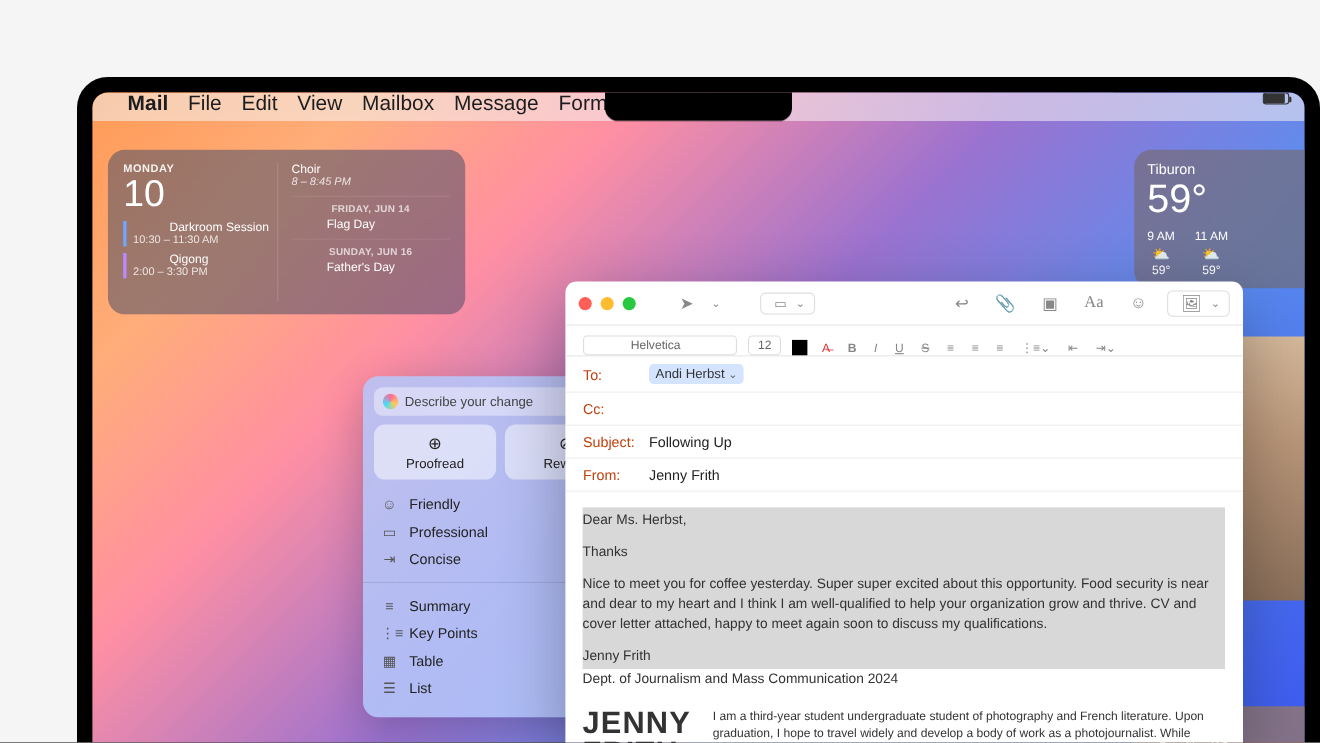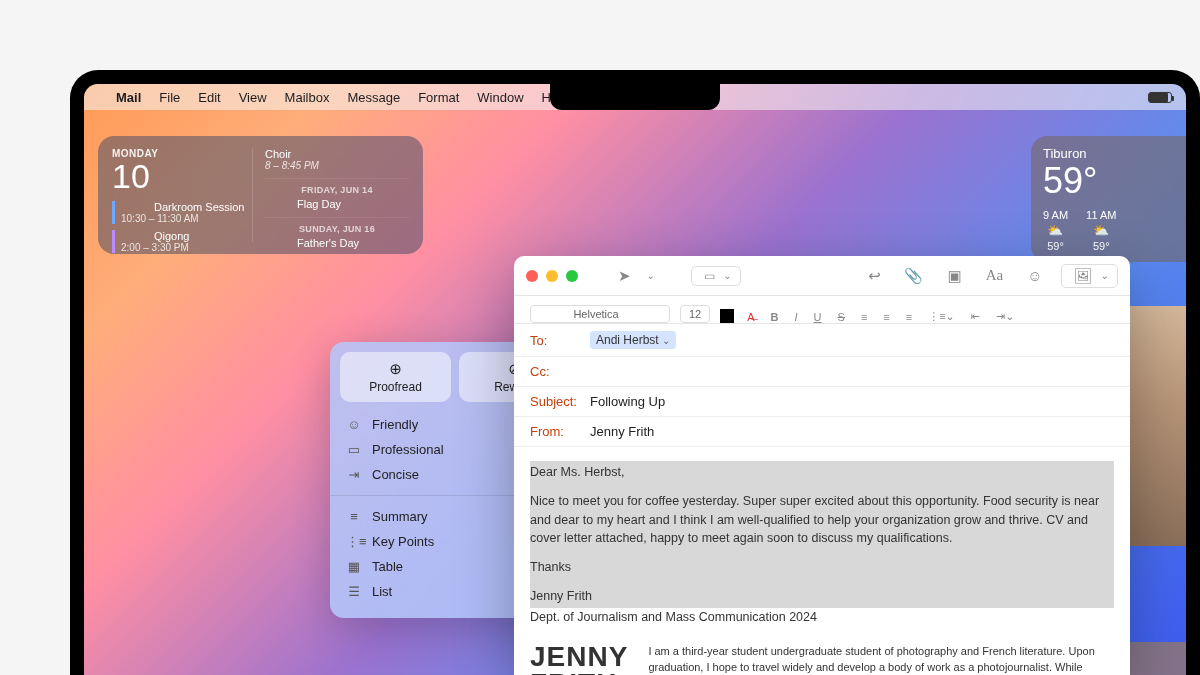--- a/index.html
+++ b/index.html
@@ -2,30 +2,30 @@
 <html><head>
 <meta charset="utf-8">
 <style>
 * { margin: 0; padding: 0; box-sizing: border-box; font-family: -apple-system, BlinkMacSystemFont, "Helvetica Neue", Arial, sans-serif; }
 body { width: 1200px; height: 675px; background: #f5f5f5; overflow: hidden; position: relative; }
 
 .laptop-frame { position: absolute; top: 70px; left: 70px; right: 0; bottom: 0; background: #000; border-radius: 28px 28px 0 0; padding: 14px 14px 0 14px; }
 .laptop-screen { width: 100%; height: 100%; background: linear-gradient(135deg, #ff9a56 0%, #ffad7a 15%, #ff8fa3 30%, #9b72cf 50%, #5b8def 70%, #3d5af1 100%); position: relative; overflow: hidden; border-radius: 14px 14px 0 0; }
 .notch { position: absolute; top: 0; left: 50%; transform: translateX(-50%); width: 170px; height: 26px; background: #000; border-radius: 0 0 12px 12px; z-index: 200; }
 
-.menubar { position: absolute; top: 0; left: 0; right: 0; height: 26px; background: rgba(245,245,245,0.55); backdrop-filter: blur(20px); display: flex; align-items: center; padding: 0 14px; gap: 18px; font-size: 13px; color: #1d1d1f; z-index: 100; }
+.menubar { position: absolute; top: 0; left: 0; right: 0; height: 26px; background: rgba(245,245,245,0.55); backdrop-filter: blur(20px); display: flex; padding: 0 14px; gap: 18px; font-size: 19px; color: #1d1d1f; z-index: 100; }
 .apple-logo { font-size: 15px; }
 .menubar-item { cursor: default; }
 .menubar .active { font-weight: 600; }
 .battery { margin-left: auto; width: 24px; height: 11px; border: 1px solid #333; border-radius: 3px; position: relative; }
 .battery::after { content:''; position:absolute; right:-3px; top:3px; width:2px; height:5px; background:#333; border-radius:0 1px 1px 0; }
 .battery-fill { background:#333; width:85%; height:100%; border-radius:1px; }
 
 
-.widget-cal { position: absolute; top: 52px; left: 14px; width: 325px; height: 118px; background: rgba(60,70,100,0.5); backdrop-filter: blur(30px); border-radius: 16px; display: flex; color: #fff; padding: 12px 14px; font-size: 11px; }
+.widget-cal { position: absolute; top: 52px; left: 14px; width: 325px; height: 150px; background: rgba(60,70,100,0.5); backdrop-filter: blur(30px); border-radius: 16px; display: flex; color: #fff; padding: 12px 14px; font-size: 11px; }
 .cal-left { width: 140px; }
 .cal-day { font-size: 10px; letter-spacing: 0.5px; opacity: 0.9; font-weight:600; }
 .cal-date { font-size: 34px; font-weight: 300; line-height: 1; margin-bottom: 8px; }
 .cal-event { border-left: 3px solid; padding-left: 6px; margin-bottom: 6px; }
 .cal-event .title { font-size: 11px; font-weight: 500; padding-left: 33px; }
 .cal-event .time { font-size: 10px; opacity: 0.8; }
 .cal-right { flex: 1; border-left: 1px solid rgba(255,255,255,0.15); padding-left: 12px; }
 .cal-all .title { font-size: 11px; font-weight: 500; }
 .cal-all .time { font-size: 10px; opacity: 0.8; font-style: italic; }
 .cal-dayhead { font-size: 9px; opacity: 0.7; margin: 7px 0 3px; letter-spacing: 0.3px; font-weight:600; border-top:1px solid rgba(255,255,255,0.12); padding-top:6px;text-align:center;}
@@ -155,20 +155,24 @@
 </div>
 
 <div class="widget-photo"></div>
 
 <div class="widget-reminders">
   <div class="rem-title">Reminders</div>
   <div class="rem-item">Buy film (12</div>
 </div>
 
 <div class="writing-panel">
+  <div class="wp-search">
+    <span class="wp-sparkle"></span>
+    <span>Describe your change</span>
+  </div>
   <div class="wp-two">
     <div class="wp-card">
       <span class="wp-card-icon">⊕</span>
       <span>Proofread</span>
     </div>
     <div class="wp-card">
       <span class="wp-card-icon">⊘</span>
       <span>Rewrite</span>
     </div>
   </div>
@@ -264,22 +268,22 @@
     </div>
     <div class="mail-row">
       <span class="mail-label">From:</span>
       <span class="mail-value">Jenny Frith</span>
     </div>
   </div>
 
   <div class="mail-body">
     <div class="mail-selected">
       <p>Dear Ms. Herbst,</p>
+      <p>Thanks</p>
       <p>Nice to meet you for coffee yesterday. Super super excited about this opportunity. Food security is near and dear to my heart and I think I am well-qualified to help your organization grow and thrive. CV and cover letter attached, happy to meet again soon to discuss my qualifications.</p>
-      <p>Thanks</p>
       <p style="margin-bottom:0"><span>Jenny Frith</span></p>
     </div>
     <p>Dept. of Journalism and Mass Communication 2024</p>
     <div class="resume-block">
       <div class="resume-name">
         <div>JENNY</div>
         <div>FRITH</div>
       </div>
       <div class="resume-text">I am a third-year student undergraduate student of photography and French literature. Upon graduation, I hope to travel widely and develop a body of work as a photojournalist. While earning my degree, I have been a photographer for our campus newspaper and participated in several group</div>
     </div>

